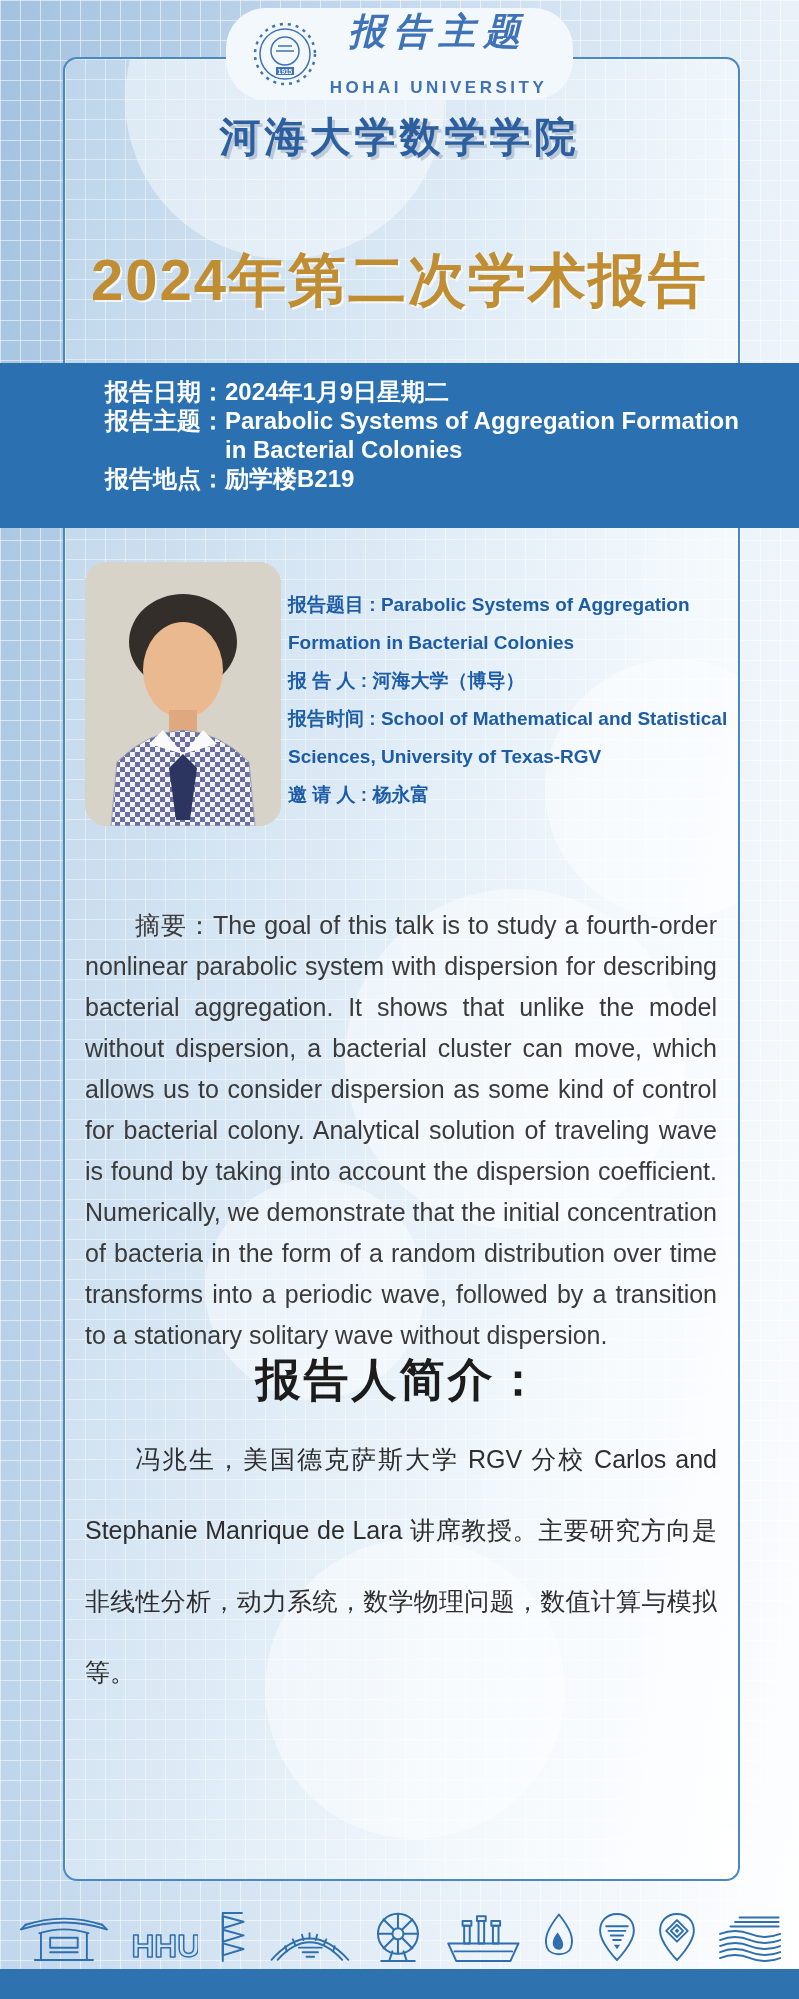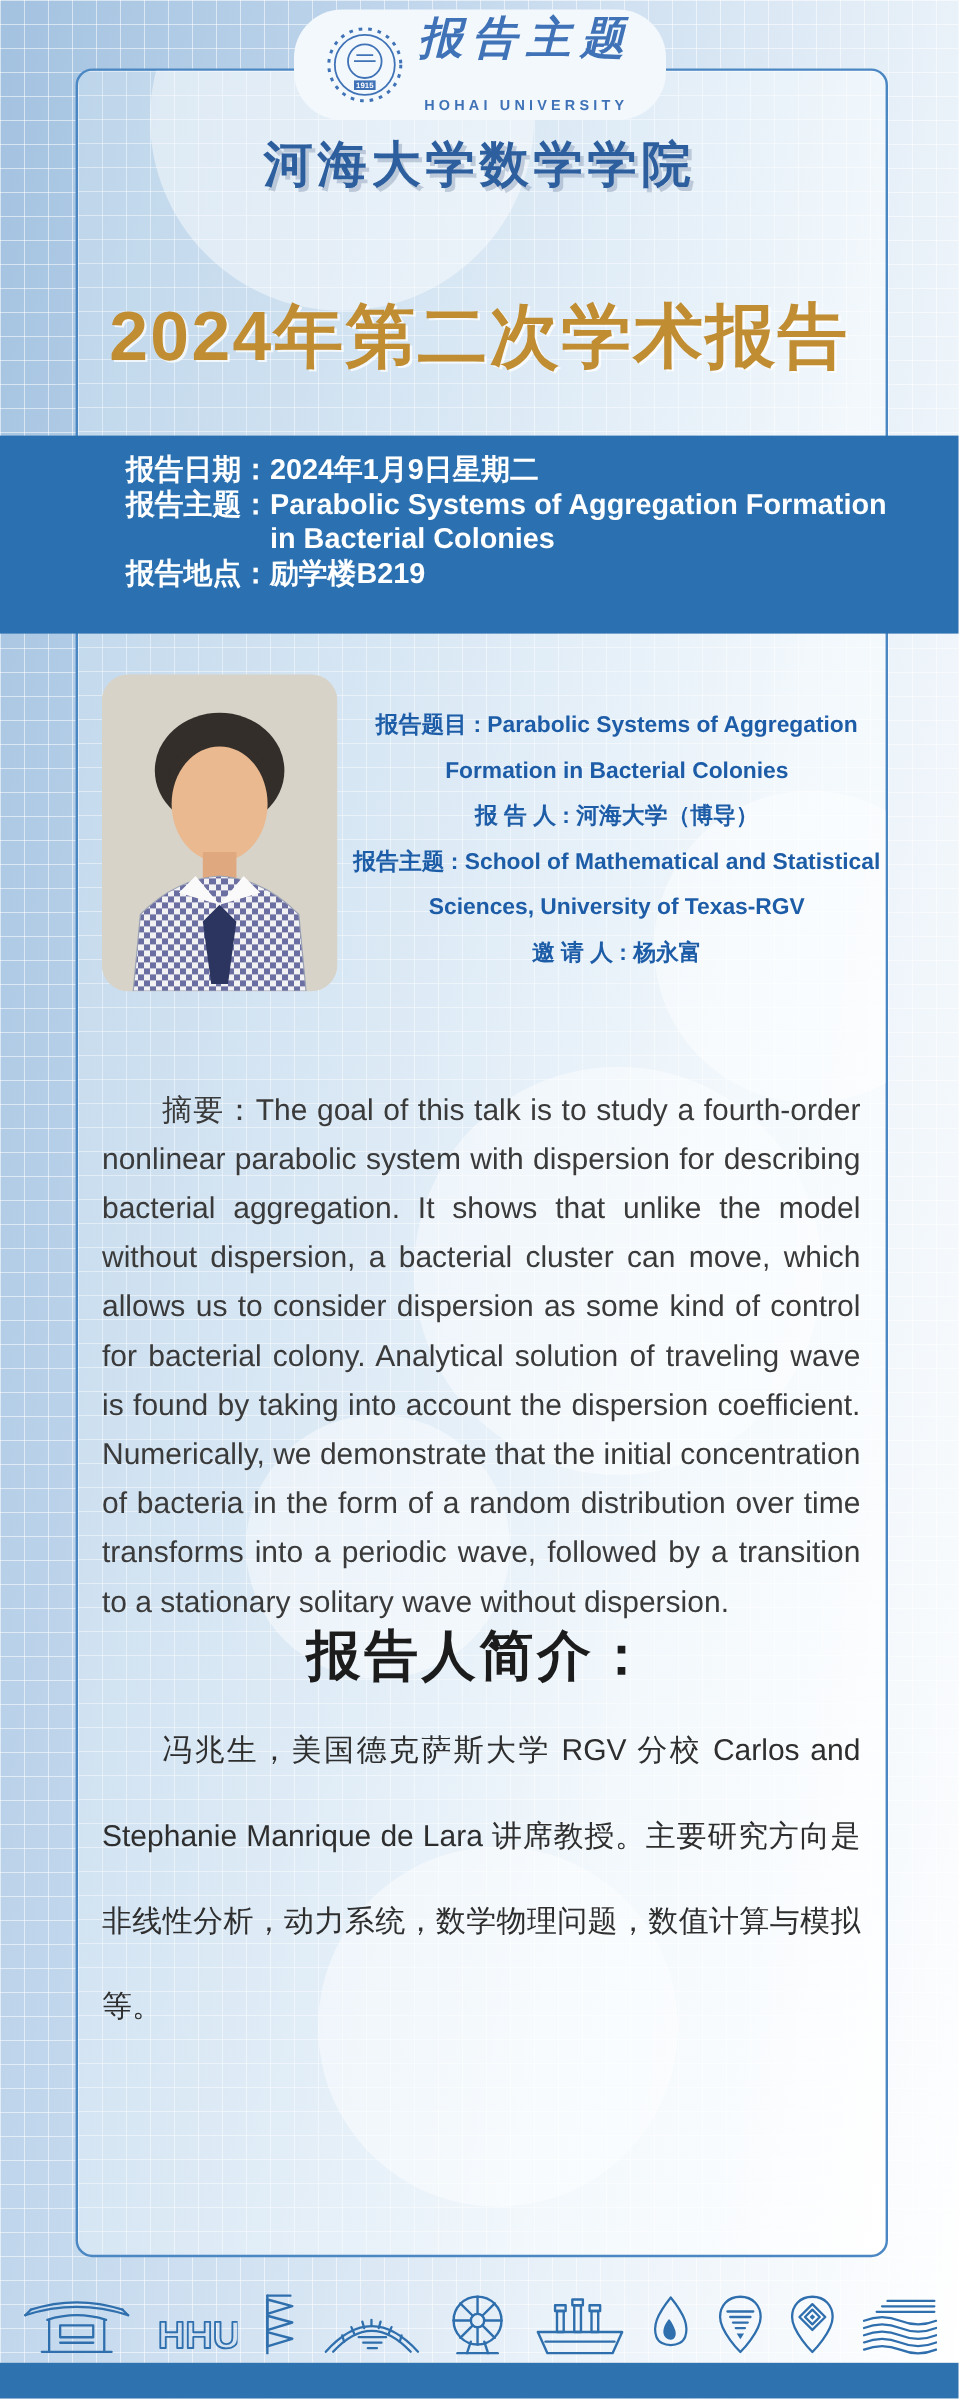--- a/index.html
+++ b/index.html
@@ -15,34 +15,34 @@
     border:2px solid #4b87c2;border-radius:14px;overflow:hidden;
     background-image:
       repeating-linear-gradient(to right, rgba(255,255,255,.45) 0 1px, transparent 1px 20px),
       repeating-linear-gradient(to bottom, rgba(255,255,255,.45) 0 1px, transparent 1px 20px),
       linear-gradient(100deg,#bdd5ea 0%,#d8e7f4 35%,#f2f8fc 70%,#ffffff 100%);
   }
   .logo-row{position:absolute;top:8px;left:0;right:0;display:flex;justify-content:center;}
   .logo-wrap{display:flex;align-items:center;gap:12px;background:#f3f8fc;border-radius:40px;padding:4px 26px;}
   .logo-text{display:flex;flex-direction:column;align-items:center;}
   .uni-cn{font-size:37px;font-weight:bold;color:#3f72b6;letter-spacing:8px;line-height:40px;font-style:italic;}
-  .uni-en{font-size:12px;font-weight:bold;color:#3f72b6;letter-spacing:3.5px;line-height:16px;margin-top:28px;}
+  .uni-en{font-size:17px;font-weight:bold;color:#3f72b6;letter-spacing:3.5px;line-height:16px;margin-top:28px;}
   .title{position:absolute;top:110px;left:0;width:100%;text-align:center;
     font-size:41px;font-weight:900;color:#2d5f9e;letter-spacing:4px;
     text-shadow:3px 3px 0 rgba(110,130,160,.35);}
   .subtitle{position:absolute;top:242px;left:0;width:100%;text-align:center;
     font-size:58px;font-weight:900;color:#c08d33;letter-spacing:2px;
     text-shadow:2px 2px 0 rgba(255,255,255,.75);}
   .banner{position:absolute;left:0;top:363px;width:799px;height:165px;background:#2b71b1;
     box-sizing:border-box;padding:14px 40px 0 105px;color:#fff;font-weight:bold;font-size:24px;}
   .b-row{display:flex;line-height:29px;}
   .b-label{white-space:nowrap;}
   .b-value{flex:1;}
   .photo{position:absolute;left:85px;top:562px;width:196px;height:264px;border-radius:22px;overflow:hidden;background:#d8d3c9;}
-  .info{position:absolute;left:288px;top:586px;width:452px;color:#1d5ca7;font-weight:bold;font-size:19px;text-align:center;}
+  .info{position:absolute;left:288px;top:586px;width:452px;color:#1d5ca7;font-weight:bold;font-size:19px;}
   .info p{margin:0;line-height:38px;}
   .abstract{position:absolute;left:85px;top:860px;width:632px;font-size:25px;line-height:41px;
     color:#3a3a3a;text-align:justify;text-indent:2em;margin-top:45px;}
   .bio-heading{position:absolute;top:1350px;left:0;width:100%;text-align:center;
     font-size:45px;font-weight:900;color:#1c1c1c;letter-spacing:3px;}
   .bio{position:absolute;left:85px;top:1424px;width:632px;font-size:25px;line-height:71px;
     color:#2e2e2e;text-align:justify;text-indent:2em;}
   .skyline{position:absolute;left:0;bottom:30px;width:799px;box-sizing:border-box;
     display:flex;align-items:flex-end;justify-content:center;gap:20px;padding:0 18px;}
   .skyline svg{display:block;stroke:#2f6fad;fill:none;stroke-width:2.5;stroke-linecap:round;stroke-linejoin:round;}
@@ -114,21 +114,21 @@
       <path d="M26 264 L32 200 Q62 170 98 168 Q134 170 164 200 L170 264 Z" fill="url(#check)" stroke="#9aa2b5" stroke-width="1"></path>
       <path d="M78 168 L98 192 L64 182 Z" fill="#fafafa"></path>
       <path d="M118 168 L98 192 L132 182 Z" fill="#fafafa"></path>
       <path d="M98 192 L112 206 L105 258 L91 258 L84 206 Z" fill="#2c3560"></path>
     </svg>
   </div>
 
   <div class="info">
     <p><span>报告题目 : </span><span>Parabolic Systems of Aggregation Formation in Bacterial Colonies</span></p>
     <p><span>报  告  人 : </span><span>河海大学（博导）</span></p>
-    <p><span>报告主题 : </span><span>School of Mathematical and Statistical Sciences, University of Texas-RGV</span></p>
+    <p><span>报告时间 : </span><span>School of Mathematical and Statistical Sciences, University of Texas-RGV</span></p>
     <p><span>邀  请  人 : </span><span>杨永富</span></p>
   </div>
 
   <div class="abstract">
     <span>摘要：</span><span>The goal of this talk is to study a fourth-order nonlinear parabolic system with dispersion for describing bacterial aggregation. It shows that unlike the model without dispersion, a bacterial cluster can move, which allows us to consider dispersion as some kind of control for bacterial colony. Analytical solution of traveling wave is found by taking into account the dispersion coefficient. Numerically, we demonstrate that the initial concentration of bacteria in the form of a random distribution over time transforms into a periodic wave, followed by a transition to a stationary solitary wave without dispersion.</span>
   </div>
 
   <div class="bio-heading">报告人简介：</div>
   <div class="bio">冯兆生，美国德克萨斯大学 RGV 分校 Carlos and Stephanie Manrique de Lara 讲席教授。主要研究方向是非线性分析，动力系统，数学物理问题，数值计算与模拟等。</div>
 

